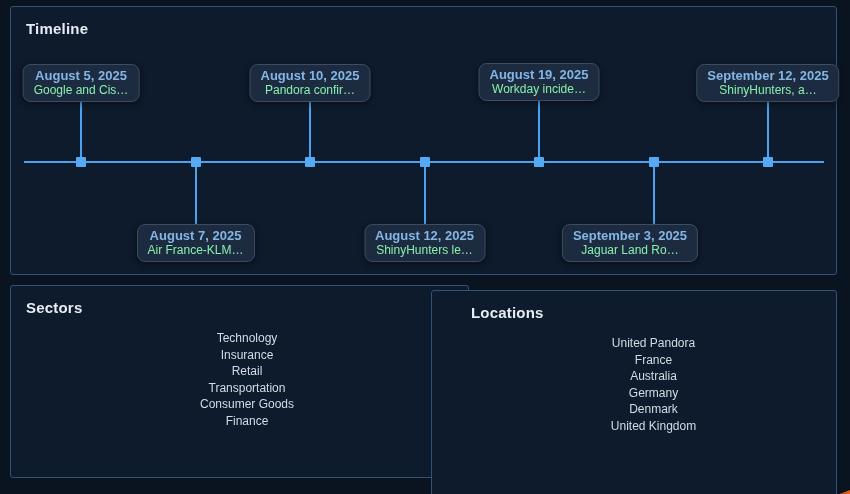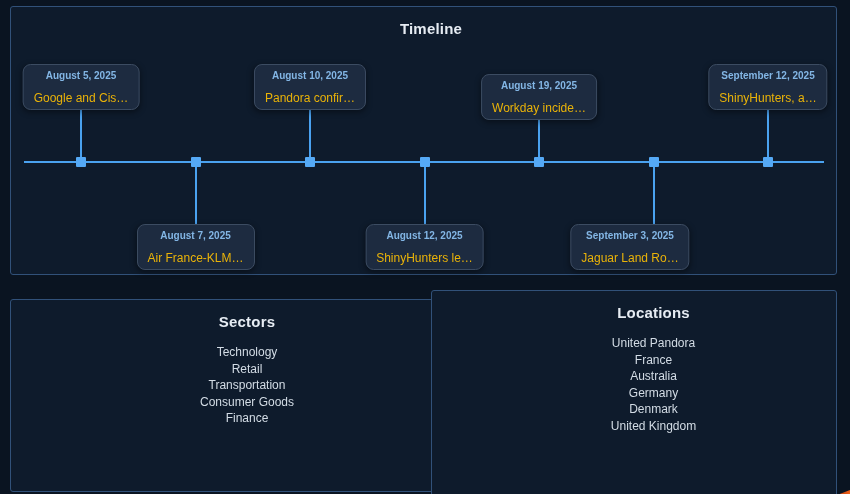--- a/index.html
+++ b/index.html
@@ -16,31 +16,30 @@
     font-family: "Liberation Sans", sans-serif;
   }
   .panel {
     position: absolute;
     box-sizing: border-box;
     background: var(--panel-bg, #0e1b2c);
     border: 1px solid var(--panel-border, #315179);
     border-radius: 3px;
   }
   .timeline-panel { left: 10px; top: 6px;   width: 827px; height: 269px; }
-  .sectors-panel  { left: 10px; top: 299px; width: 459px; height: 193px; }
+  .sectors-panel  { left: 10px; top: 285px; width: 459px; height: 193px; }
   .locations-panel{ left: 431px; top: 290px; width: 406px; height: 210px; padding-left: 24px; }
 
   .panel h2 {
     margin: 13px 0 0 15px;
     font-size: 15px;
     line-height: 17px;
     font-weight: 700;
     letter-spacing: 0.2px;
     color: #e6ecf3;
-    text-align: center;
   }
   .panel ul {
     list-style: none;
     margin: 14px 0 0 15px;
     padding: 0;
     text-align: center;
   }
   .panel li {
     font-size: 12px;
     line-height: 16.5px;
@@ -73,30 +72,29 @@
     background: var(--card-bg, #1d2b40);
     border: 1px solid #3c4c62;
     border-radius: 8px;
     padding: 3px 10px;
     text-align: center;
     white-space: nowrap;
     box-shadow: 0 2px 6px rgba(0,0,0,0.45);
     cursor: pointer;
   }
   .tl-date {
-    font-size: 10px;
+    font-size: 13px;
     font-weight: 700;
     line-height: 15px;
     color: var(--date-text, #83b6e5);
   }
   .tl-title {
     font-size: 12px;
     line-height: 15px;
-    color: #eab308;
-    margin-top: 8px;
+    color: #86efac;
   }
 
   .orange-sliver {
     position: absolute;
     right: 0; bottom: 0;
     width: 13px; height: 4px;
     background: linear-gradient(90deg, #b93c10, var(--orange-fragment, #ef6119));
     clip-path: polygon(20% 100%, 100% 0, 100% 100%, 0 100%);
   }
 </style>
@@ -129,21 +127,21 @@
             <div class="tl-title">Pandora confir…</div>
           </div>
           <div class="tl-connector" style="left: 412.5px; top: 156px; height: 61px;"></div>
           <div class="tl-marker" style="left: 408.5px;"></div>
           <div class="tl-card" style="left: 413.5px; top: 217px;">
             <div class="tl-date">August 12, 2025</div>
             <div class="tl-title">ShinyHunters le…</div>
           </div>
           <div class="tl-connector" style="left: 527px; top: 94px; height: 61px;"></div>
           <div class="tl-marker" style="left: 523px;"></div>
-          <div class="tl-card" style="left: 528px; top: 67px; text-align: center;">
+          <div class="tl-card" style="left: 528px; top: 56px; text-align: center;">
             <div class="tl-date">August 19, 2025</div>
             <div class="tl-title">Workday incide…</div>
           </div>
           <div class="tl-connector" style="left: 641.5px; top: 156px; height: 61px;"></div>
           <div class="tl-marker" style="left: 637.5px;"></div>
           <div class="tl-card" style="left: 619px; top: 217px;">
             <div class="tl-date">September 3, 2025</div>
             <div class="tl-title">Jaguar Land Ro…</div>
           </div>
           <div class="tl-connector" style="left: 756px; top: 94px; height: 61px;"></div>
@@ -153,20 +151,21 @@
             <div class="tl-title">ShinyHunters, a…</div>
           </div>
         </div>
     </div>
   </section>
 
   <section class="panel sectors-panel">
     <h2>Sectors</h2>
     <ul id="sectors-list">
         <li>Technology</li>
+        <li>Insurance</li>
         <li>Retail</li>
         <li>Transportation</li>
         <li>Consumer Goods</li>
         <li>Finance</li>
       </ul>
   </section>
 
   <section class="panel locations-panel">
     <h2>Locations</h2>
     <ul id="locations-list">

